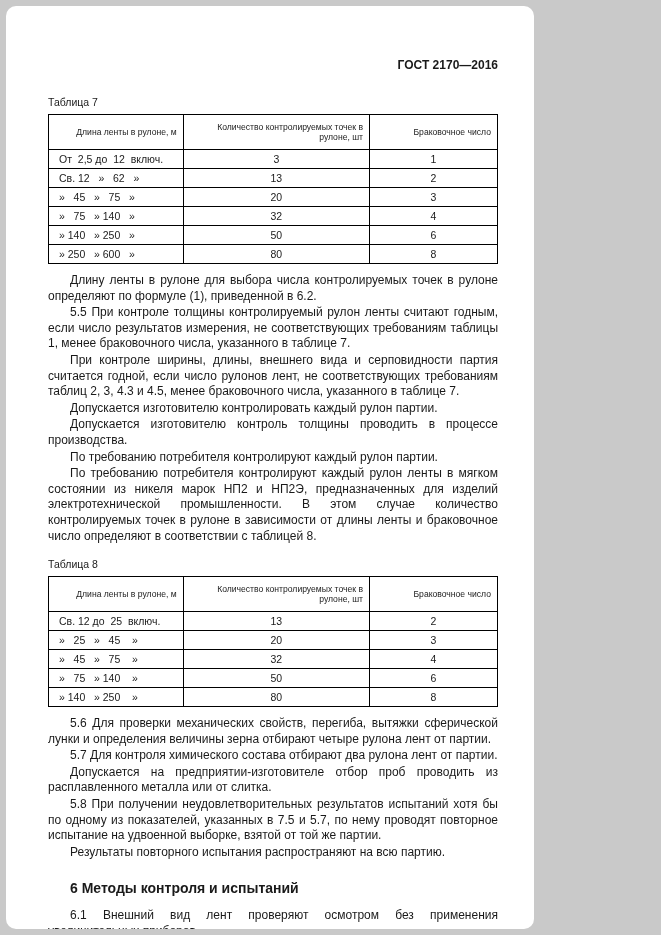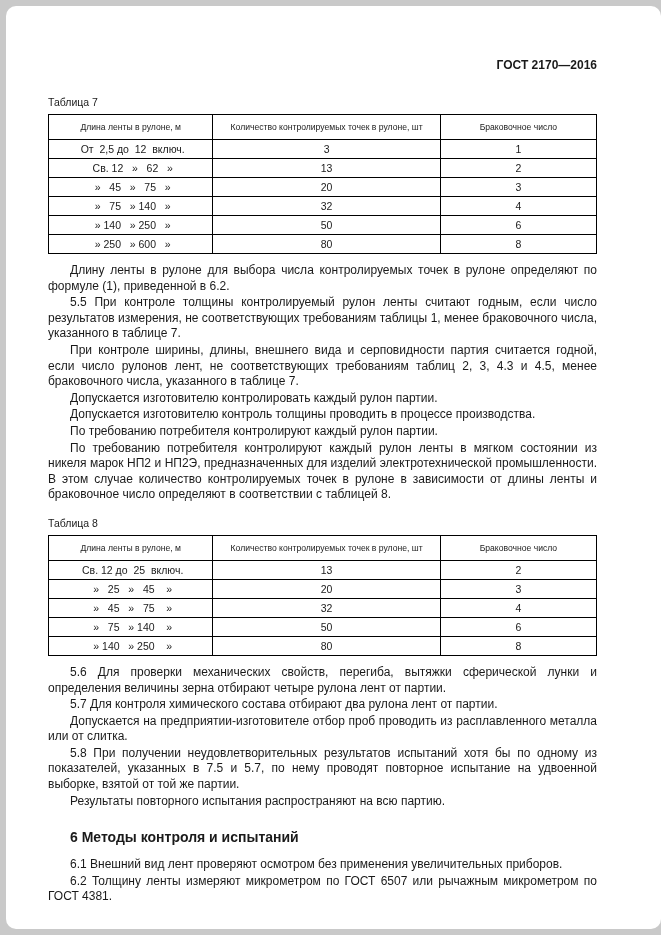--- a/index.html
+++ b/index.html
@@ -5,24 +5,24 @@
   * { box-sizing: border-box; margin: 0; padding: 0; }
   html, body {
     width: 661px; height: 935px;
     background: #c9c9c9;
     font-family: "Liberation Sans", sans-serif;
     color: #1a1a1a;
   }
   .page {
     position: absolute;
     left: 6px; top: 6px;
-    width: 655px; height: 923px;
+    width: 528px; height: 923px;
     background: #ffffff;
     border-radius: 10px;
-    padding: 52px 64px 30px 42px;
+    padding: 52px 36px 30px 42px;
     overflow: hidden;
   }
   .doc-header {
     text-align: right;
     font-weight: bold;
     font-size: 12px;
     margin-bottom: 24px;
   }
   .table-caption {
     font-size: 10.5px;
@@ -32,34 +32,34 @@
     width: 100%;
     border-collapse: collapse;
     border: 1px solid #000;
   }
   th, td {
     border: 1px solid #000;
   }
   th {
     font-weight: normal;
     font-size: 8.6px;
-    text-align: center;
+    text-align: right;
     padding: 7px 6px;
     vertical-align: middle;
     color: #222;
   }
   td {
     font-size: 10.5px;
     padding: 3px 6px;
     height: 19px;
     text-align: center;
     vertical-align: middle;
   }
   td.first {
-    text-align: center;
+    text-align: left;
     padding-left: 10px;
     white-space: pre-wrap;
   }
   col.c1 { width: 30%; }
   col.c2 { width: 41.5%; }
   col.c3 { width: 28.5%; }
   .para {
     font-size: 12px;
     line-height: 1.3;
     text-align: justify;

